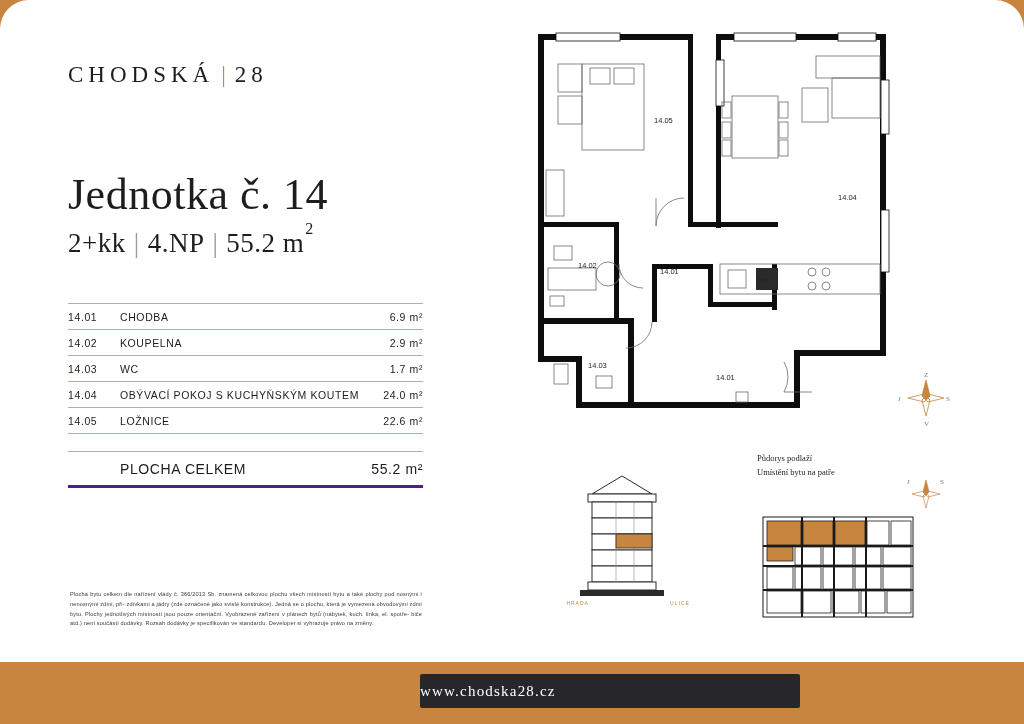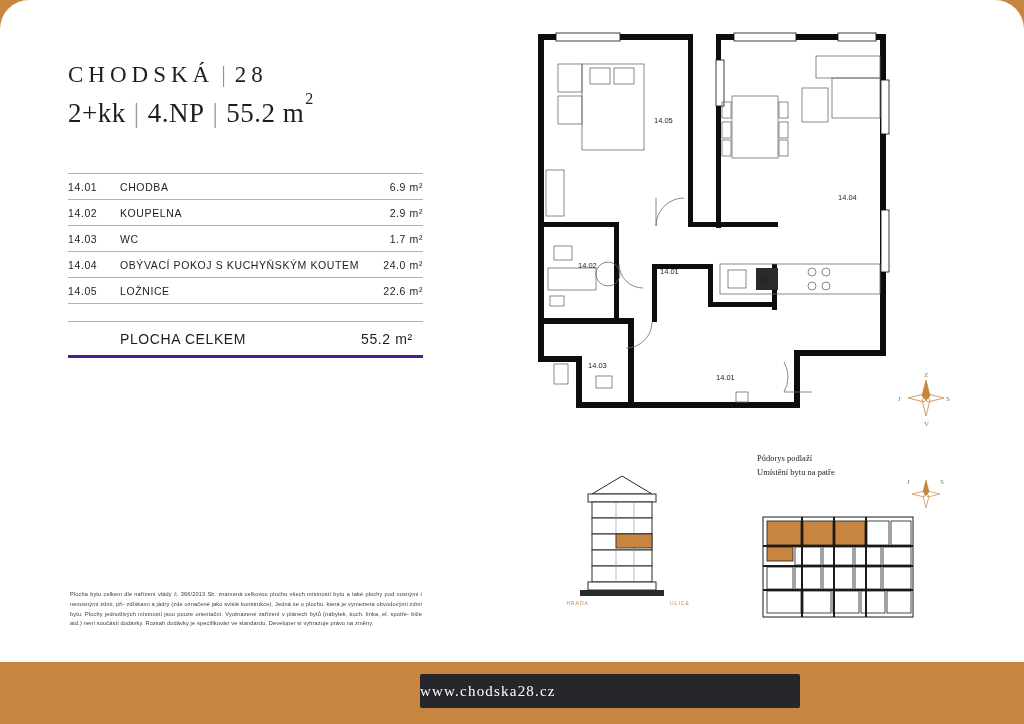--- a/index.html
+++ b/index.html
@@ -126,21 +126,21 @@
   }
   .total td {
     border-top: 1px solid #dfa56a;
     border-bottom: 3px solid #4c1d95;
     padding: 9px 0 8px 0;
     font-size: 14px;
     font-weight: normal;
     letter-spacing: 0.6px;
     color: #1d1d1f;
   }
-  .total td.area { text-align: left; }
+  .total td.area { text-align: right; }
 
   .legal {
     position: absolute;
     left: 70px;
     top: 590px;
     width: 352px;
     font-size: 5.6px;
     line-height: 1.75;
     color: #3a3a3a;
     text-align: justify;
@@ -210,20 +210,21 @@
 <div class="page">
 
   <div class="left">
 
     <div class="brand">
       <span>CHODSKÁ</span>
       <span class="sep">|</span>
       <span>28</span>
     </div>
 
+    <div class="unit-title">Jednotka č. 14</div>
 
     <div class="unit-sub">
       <span>2+kk</span>
       <span class="bar">|</span>
       <span>4.NP</span>
       <span class="bar">|</span>
       <span>55.2 m</span>
         <span class="sup">2</span>
     </div>
 

